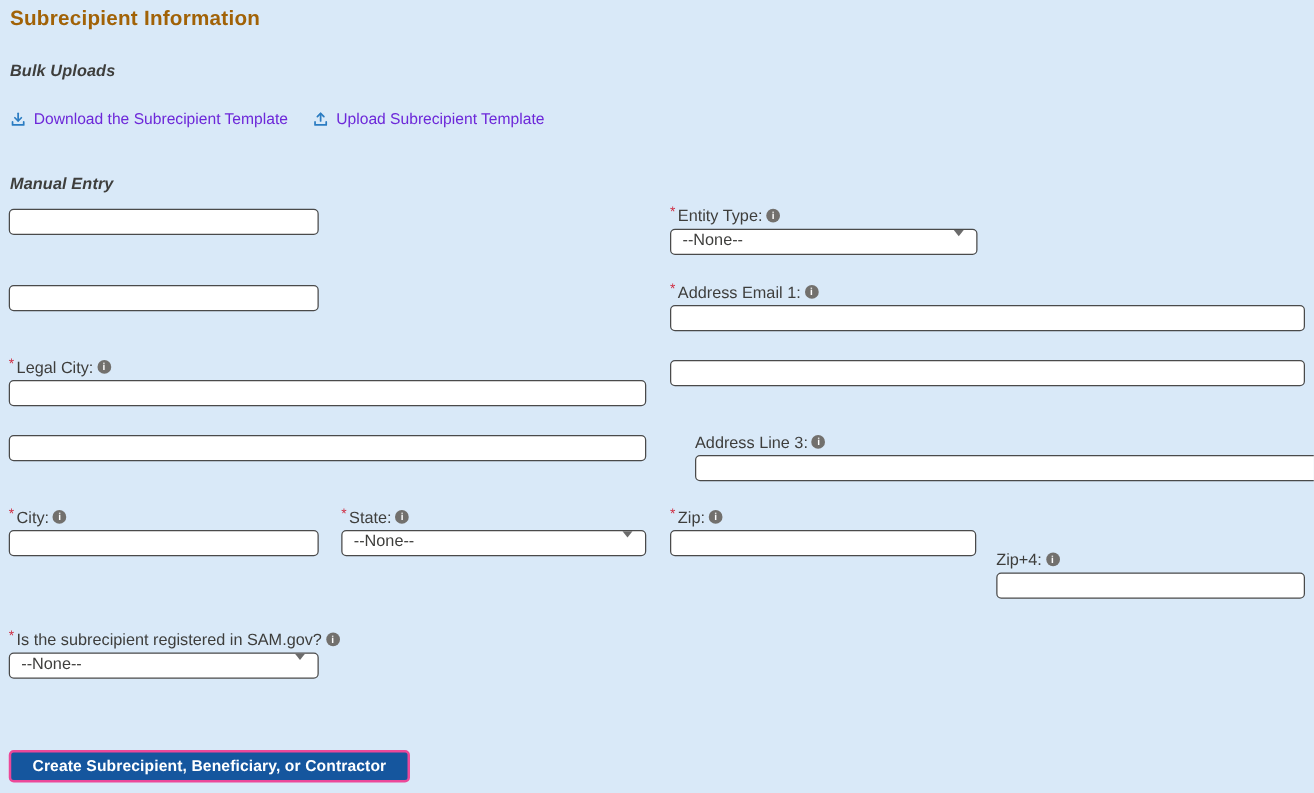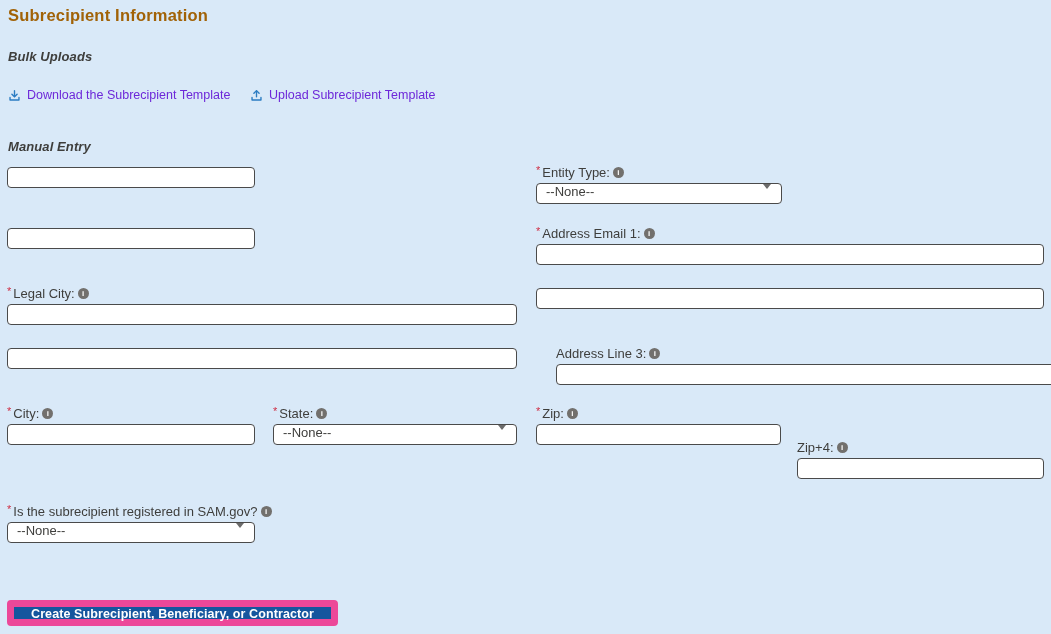--- a/index.html
+++ b/index.html
@@ -46,21 +46,21 @@
     display:flex;align-items:flex-start;justify-content:space-between;
     font-size:13px;color:#3e3e3c;cursor:pointer;
   }
   .caret{
     width:0;height:0;
     border-left:4.5px solid transparent;border-right:4.5px solid transparent;
     border-top:5px solid #6b6b6b;margin-left:8px;flex:0 0 auto;
   }
   .create-btn{
     position:absolute;left:7px;top:600px;height:26px;
-    background:#15569e;border:7px solid #ec4899;border-radius:4px;
+    background:#15569e;border:2px solid #ec4899;border-radius:4px;
     color:#ffffff;font-weight:700;font-size:12.5px;padding:0 17px;
     font-family:"Liberation Sans", sans-serif;cursor:pointer;letter-spacing:.1px;
   }
 </style>
 </head>
 <body>
 
 <div class="abs page-title">Subrecipient Information</div>
 
 <div class="abs section-header" style="left:8px;top:49px;">Bulk Uploads</div>

